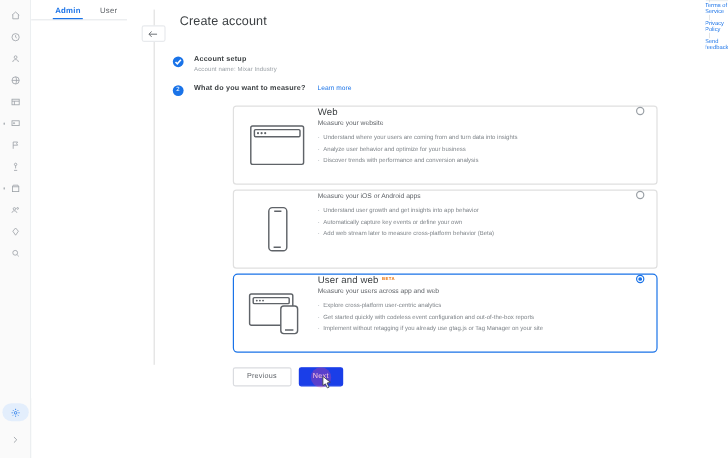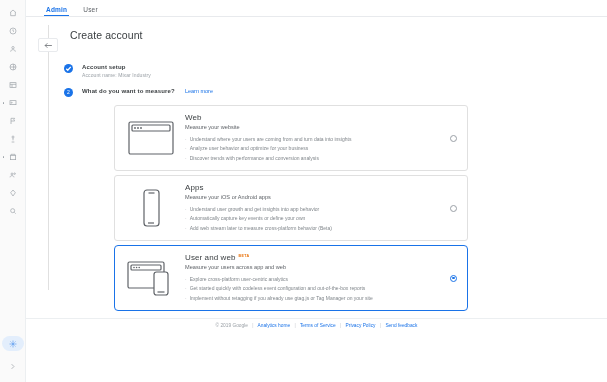--- a/index.html
+++ b/index.html
@@ -38,21 +38,21 @@
   .rail-active {
     width: 22px; height: 15px; border-radius: 8px;
     background: #e3eefc;
     display: flex; align-items: center; justify-content: center;
     margin-bottom: 7px;
   }
 
   
   .main {
     flex: 1 1 auto; height: 332px;
-    display: flex; flex-direction: column;
+    display: flex; 
     background: #ffffff;
     position: relative;
   }
 
   
   .tabbar {
     height: 17px;
     border-bottom: 1px solid #e8eaed;
     display: flex; align-items: flex-end;
     padding-left: 12px;
@@ -129,21 +129,21 @@
   }
 
   
   .cards { position: absolute; left: 88px; top: 88px; width: 354px; }
   .card {
     border: 1px solid #e0e0e0;
     border-radius: 3px;
     background: #fff;
     height: 66px;
     margin-bottom: 4px;
-    display: flex; align-items: center;
+    display: flex; 
     padding: 0 10px 0 6px;
     position: relative;
     cursor: pointer;
   }
   .card.selected {
     border: 1.5px solid #1a73e8;
     border-radius: 4px;
   }
   .card-illus {
     width: 60px; flex: 0 0 60px;
@@ -388,23 +388,20 @@
 
         <div class="card">
           <div class="card-illus">
             <svg width="48" height="40" viewBox="0 0 48 40" fill="none" stroke="#5f6368" stroke-width="1.2">
               <rect x="17" y="2" width="15" height="36" rx="3"></rect>
               <path d="M21.5 5h6"></path>
               <path d="M21 35h6"></path>
             </svg>
           </div>
           <div class="card-body">
-            <div class="card-title-row">
-              <span class="card-title">Apps</span>
-            </div>
             <div class="card-sub">Measure your iOS or Android apps</div>
             <div class="bullets">
               <div class="bullet">
                   <span class="bdot">·</span>
                   <span>Understand user growth and get insights into app behavior</span>
                 </div>
               <div class="bullet">
                   <span class="bdot">·</span>
                   <span>Automatically capture key events or define your own</span>
                 </div>

